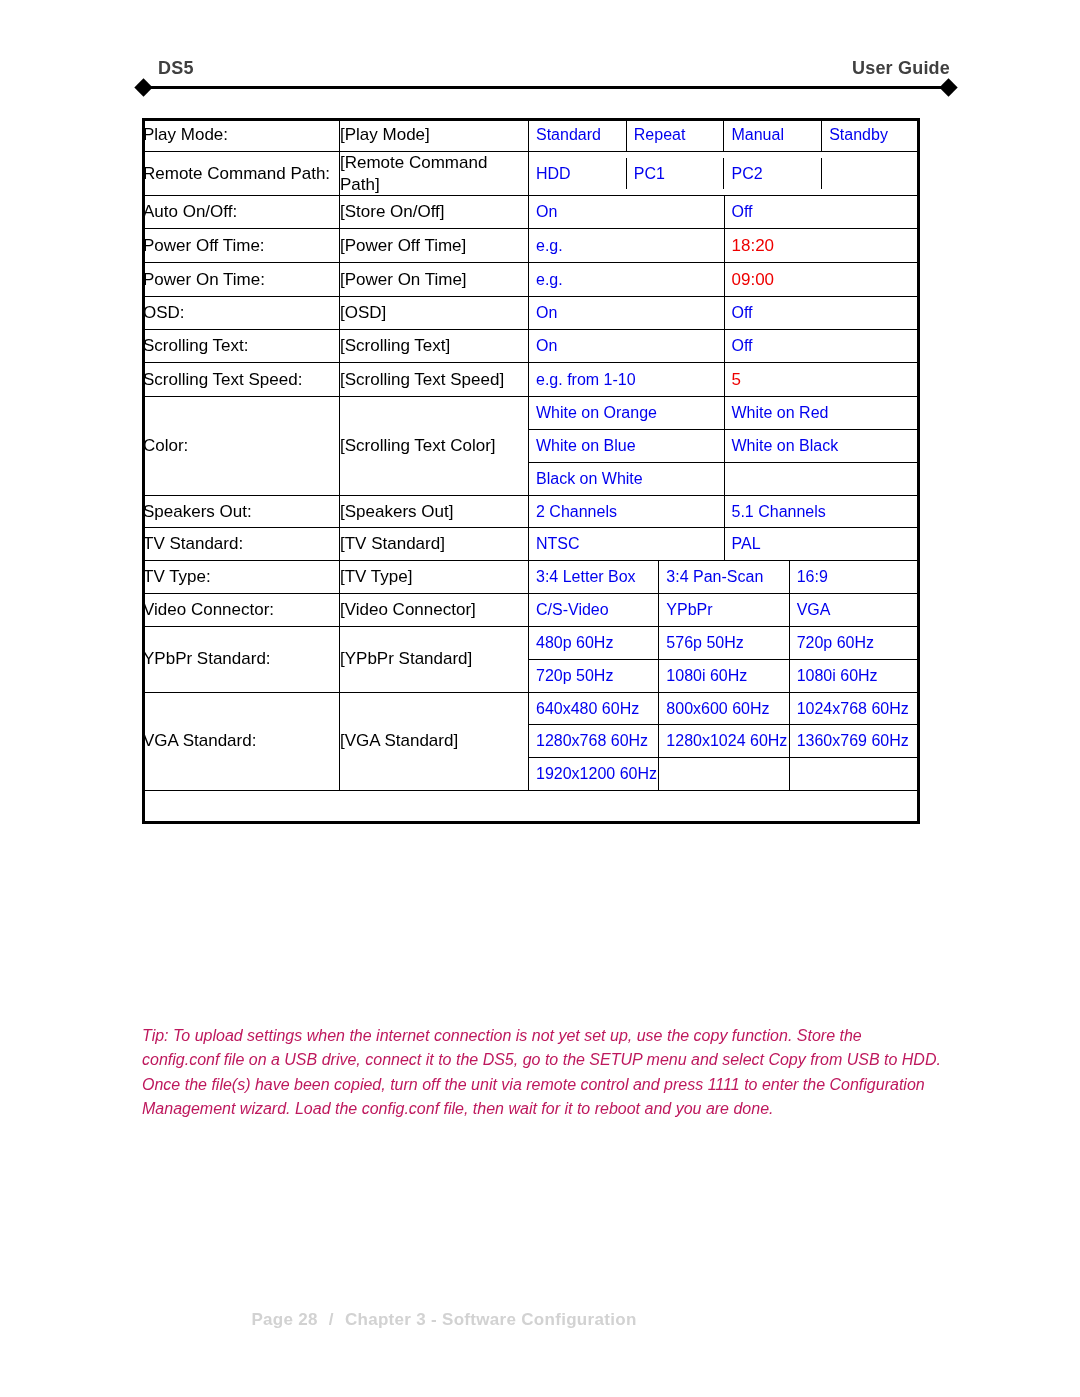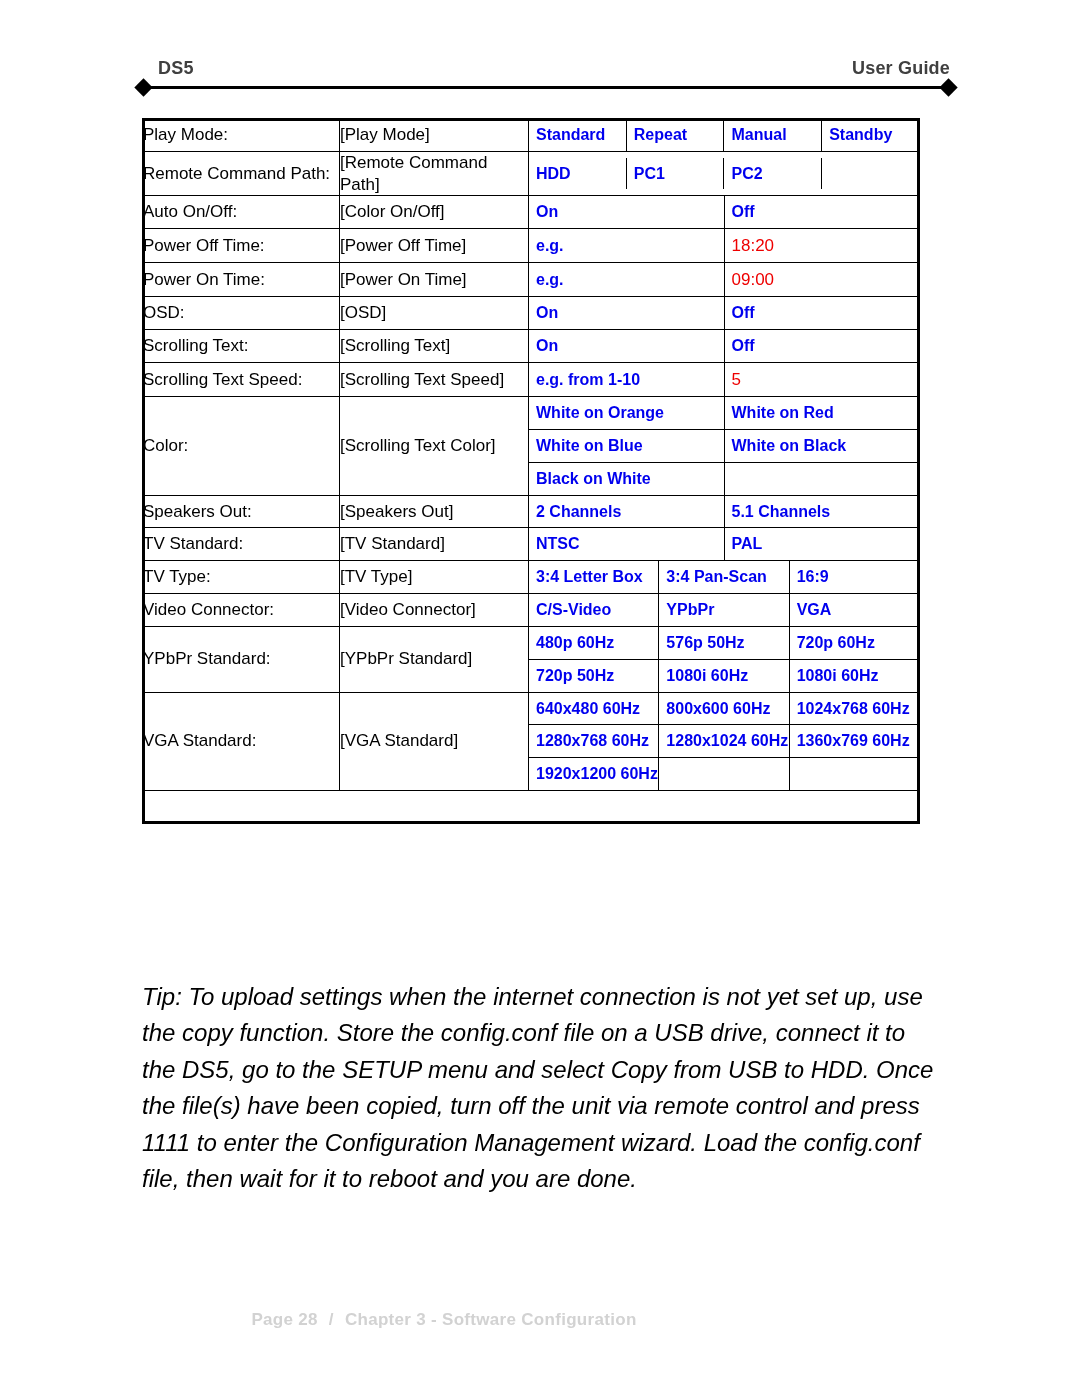--- a/index.html
+++ b/index.html
@@ -94,21 +94,21 @@
 
   .opts {
     width: 100%;
     border-collapse: collapse;
     table-layout: fixed;
   }
   .opts td {
     border: 1px solid #000000;
     padding: 6px 7px;
     font-size: 16px;
-    font-weight: bold;
+    font-weight: normal;
     color: #0000ee;
     line-height: 1.24;
     vertical-align: middle;
     white-space: nowrap;
   }
   .opts td.blank { border: 1px solid #000000; }
   .opts td.val {
     color: #ee0000;
     font-weight: normal;
     font-size: 17px;
@@ -117,26 +117,26 @@
   .opt-host { padding: 0 !important; }
   .opts tr:first-child td { border-top: 0; }
   .opts tr:last-child td { border-bottom: 0; }
   .opts tr td:first-child { border-left: 0; }
   .opts tr td:last-child { border-right: 0; }
 
   
   .tip {
     position: absolute;
     left: 142px;
-    top: 955px;
+    top: 1008px;
     width: 800px;
-    font-size: 24px;
+    font-size: 16px;
     font-style: italic;
     line-height: 1.52;
-    color: #000000;
+    color: #be185d;
   }
 
   
   .page-footer {
     position: absolute;
     left: 0;
     top: 1310px;
     width: 888px;
     text-align: center;
     font-size: 17px;
@@ -186,21 +186,21 @@
                 <td class="" style="width: 25%;">PC1</td>
                 <td class="" style="width: 25%;">PC2</td>
                 <td class="blank" style="width: 25%;"></td>
               </tr>
             </tbody>
           </table>
         </td>
       </tr>
       <tr>
         <td class="cell-label">Auto On/Off:</td>
-        <td class="cell-token">[Color On/Off]</td>
+        <td class="cell-token">[Store On/Off]</td>
         <td class="opt-host">
           <table class="opts">
             <tbody>
               <tr>
                 <td class="" style="width: 50%;">On</td>
                 <td class="" style="width: 50%;">Off</td>
               </tr>
             </tbody>
           </table>
         </td>

